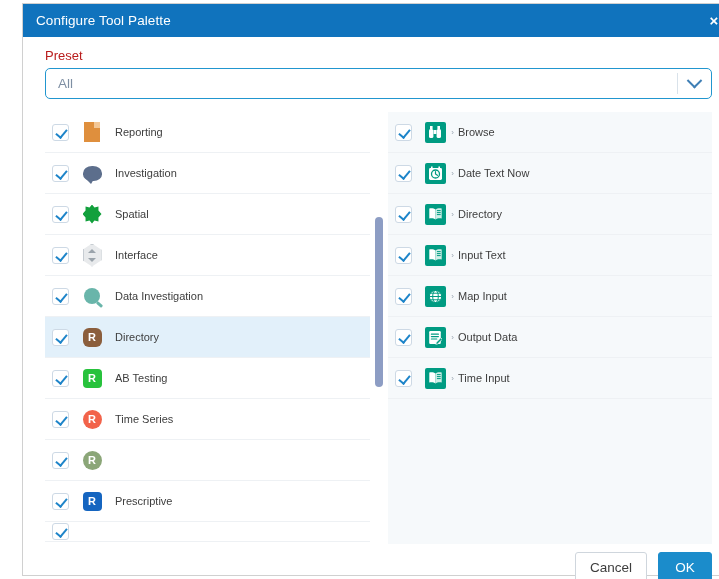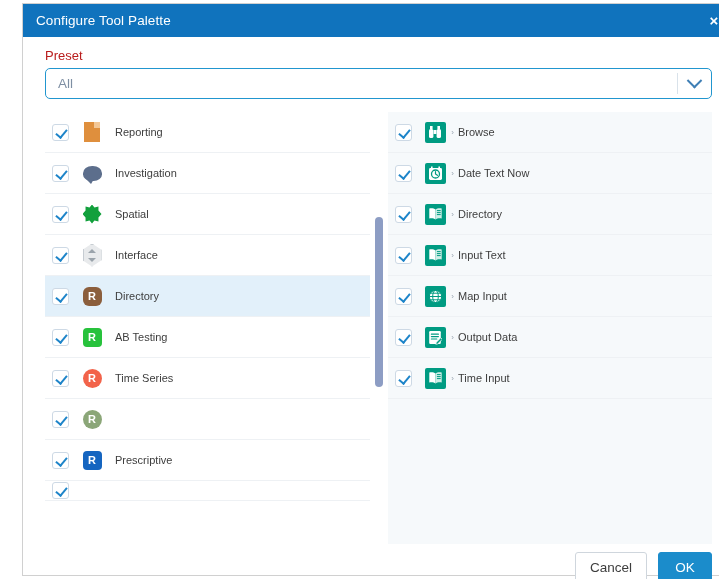--- a/index.html
+++ b/index.html
@@ -313,20 +313,27 @@
             </div>
             <div class="row-label">Spatial</div>
           </div>
           <div class="row">
             <div class="cb"></div>
             <div class="icon-wrap">
               <div class="diamond"></div>
             </div>
             <div class="row-label">Interface</div>
           </div>
+          <div class="row">
+            <div class="cb"></div>
+            <div class="icon-wrap">
+              <div class="mag" style="background:#69b5aa"></div>
+            </div>
+            <div class="row-label">Data Investigation</div>
+          </div>
           <div class="row sel">
             <div class="cb"></div>
             <div class="icon-wrap">
               <div class="circ-r" style="background:#8b5e3c;border-radius:6px;">R</div>
             </div>
             <div class="row-label">Directory</div>
           </div>
           <div class="row">
             <div class="cb"></div>
             <div class="icon-wrap">

